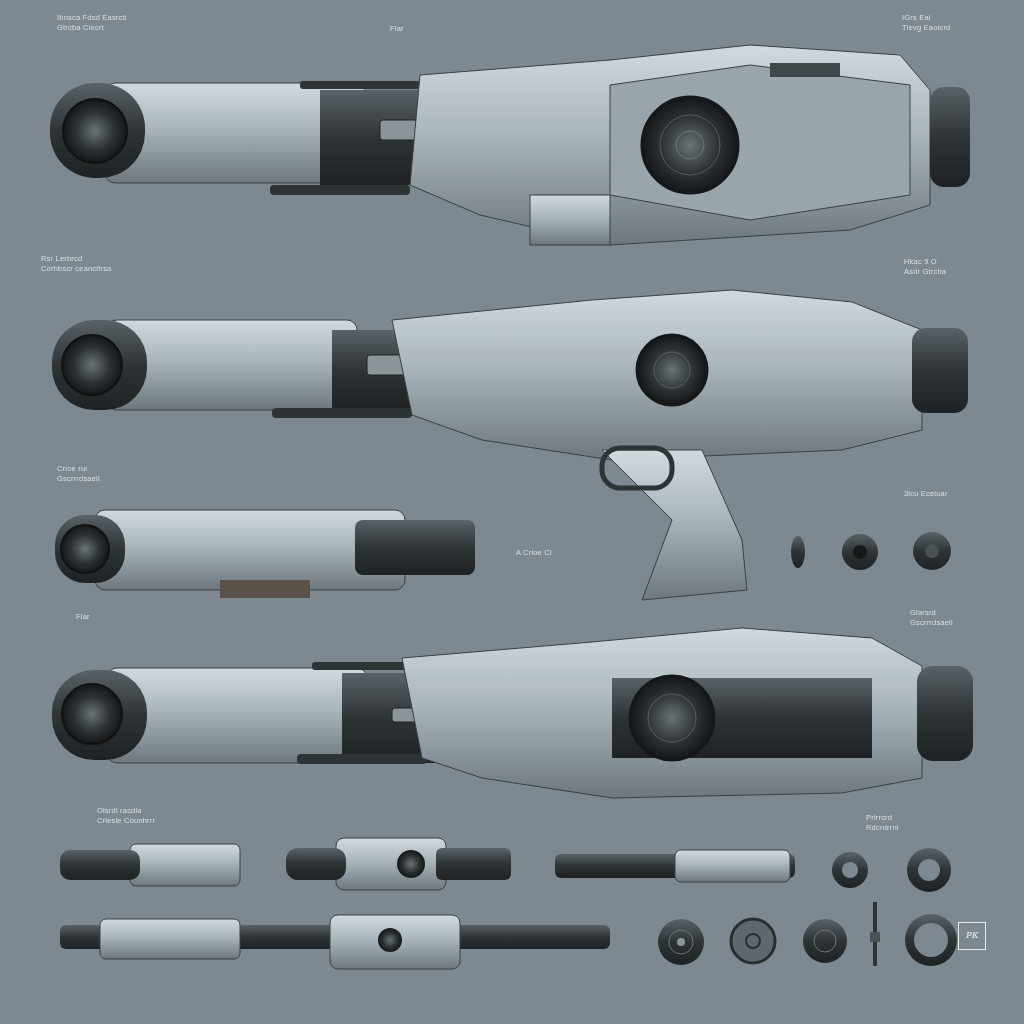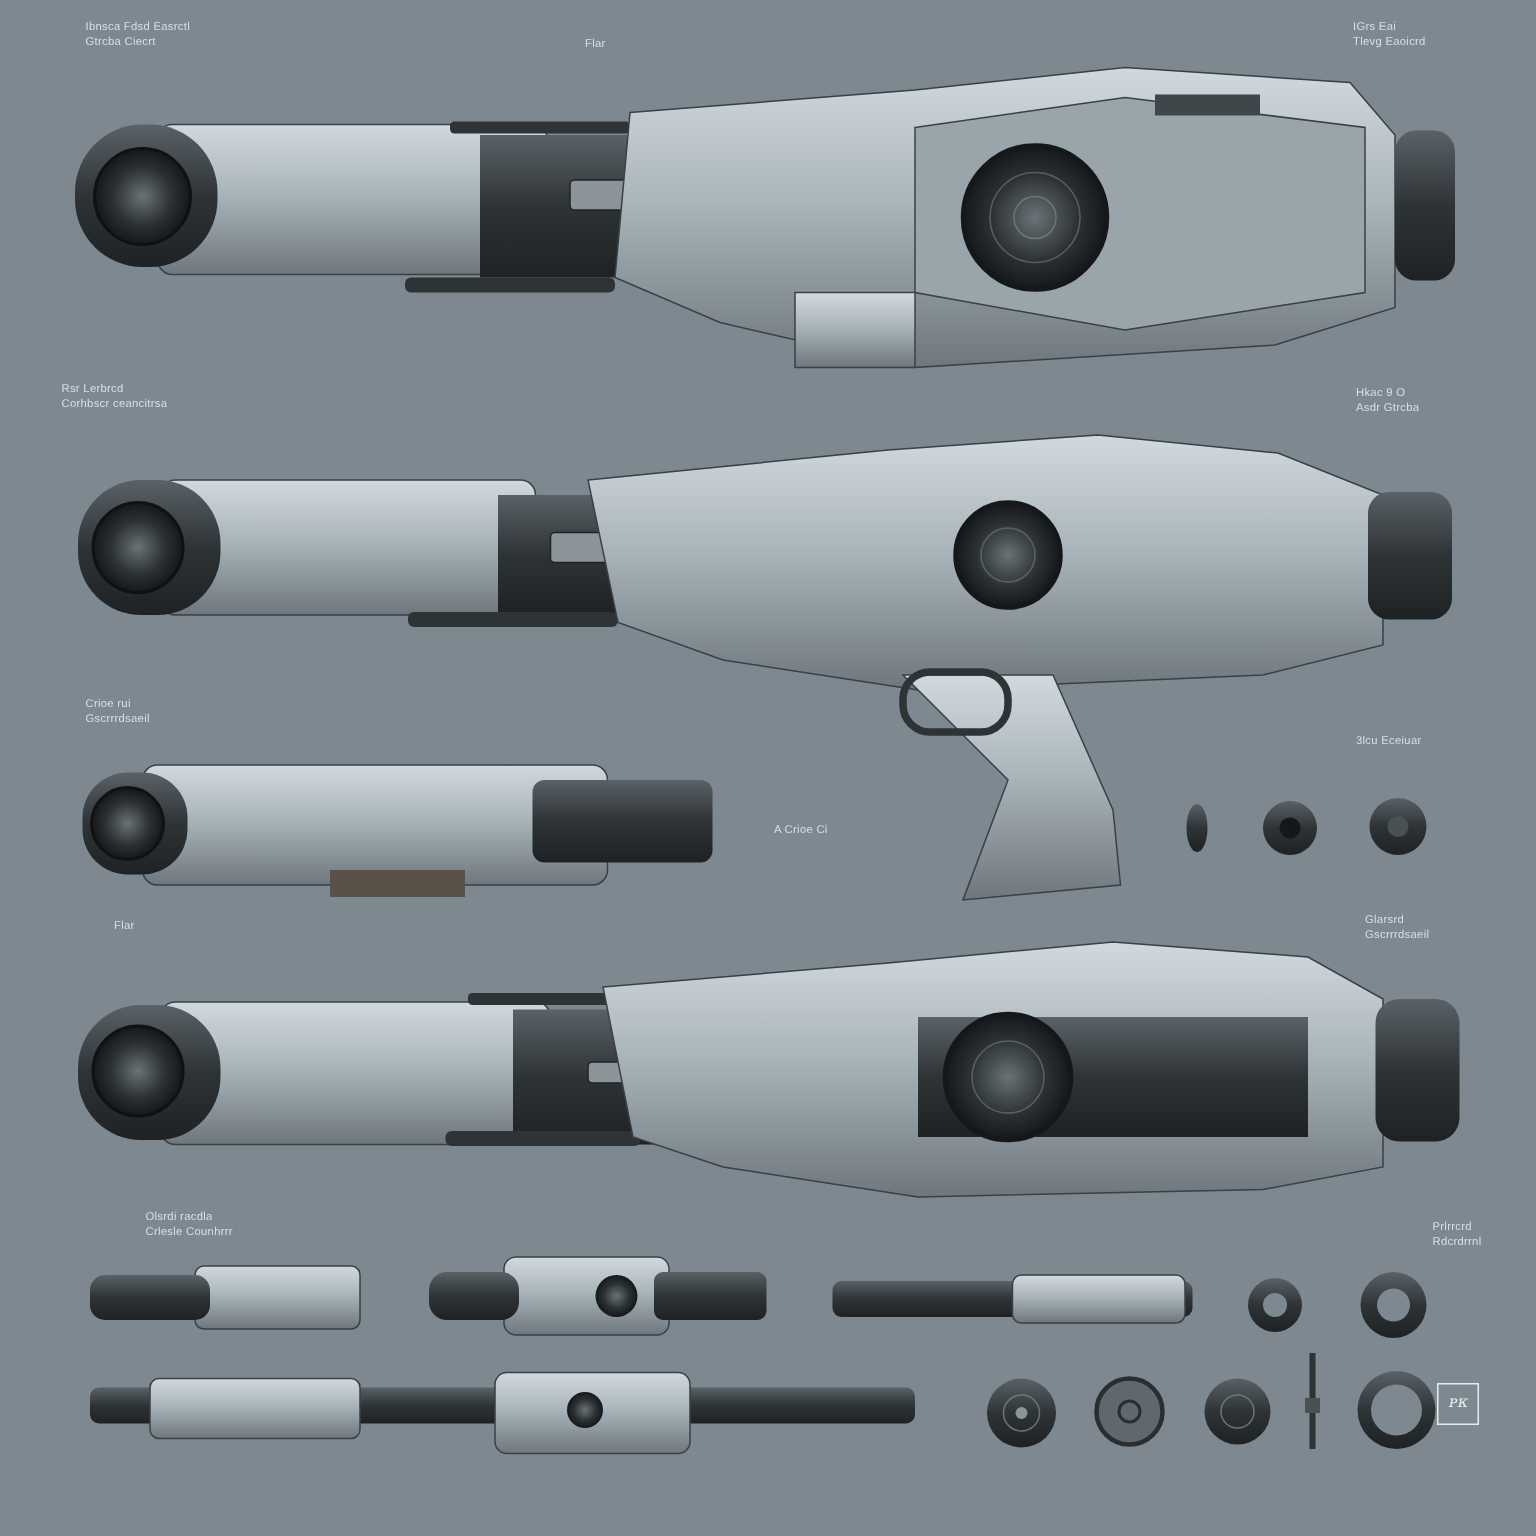--- a/index.html
+++ b/index.html
@@ -45,21 +45,21 @@
     <span>Flar</span>
   </div>
 <div class="lbl" style="left:910px;top:608px;">
     <span>Glarsrd</span>
     <span>Gscrrrdsaeil</span>
   </div>
 <div class="lbl" style="left:57px;top:806px;margin-left:40px;">
     <span>Olsrdi racdla</span>
     <span>Crlesle Counhrrr</span>
   </div>
-<div class="lbl" style="left:955px;top:813px;">
+<div class="lbl" style="left:866px;top:813px;">
     <span>Prlrrcrd</span>
     <span>Rdcrdrrnl</span>
   </div>
 
 <svg width="0" height="0" style="position:absolute">
   <defs>
     <linearGradient id="metal" x1="0" y1="0" x2="0" y2="1">
       <stop offset="0" stop-color="#d0d9de"></stop>
       <stop offset="0.45" stop-color="#aab5bb"></stop>
       <stop offset="1" stop-color="#6d777d"></stop>

